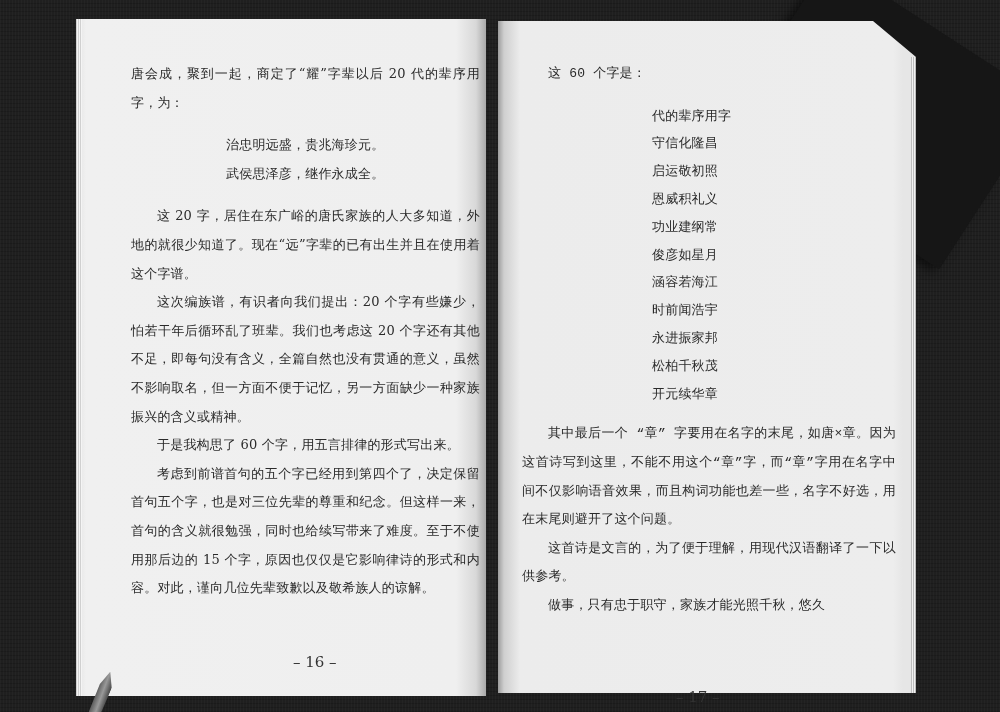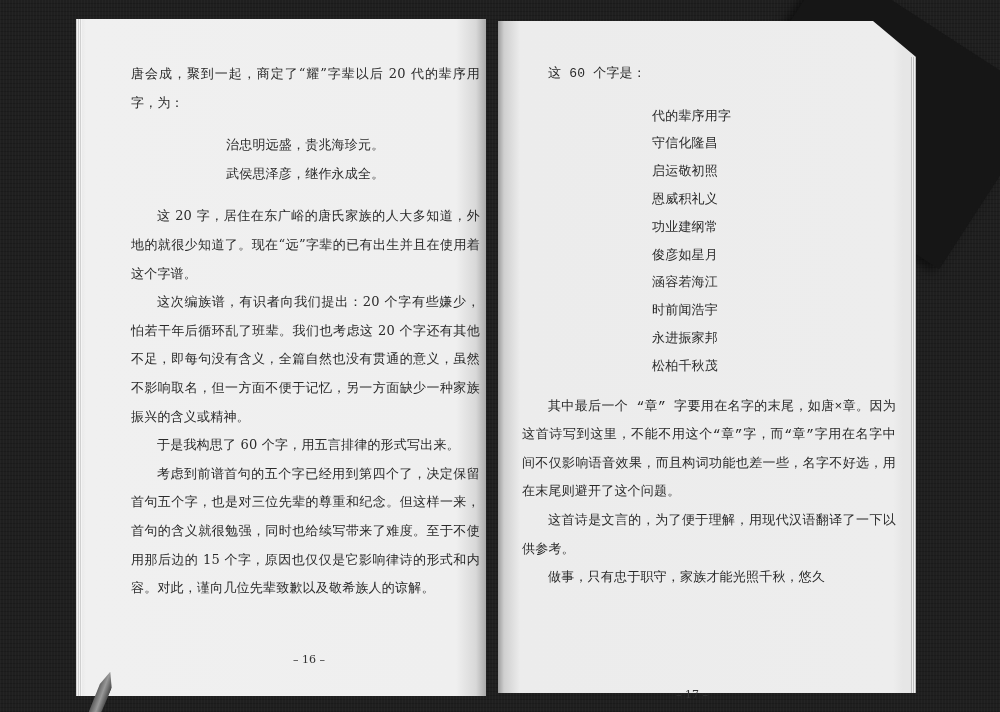--- a/index.html
+++ b/index.html
@@ -39,21 +39,21 @@
   }
   .text { position:absolute; font-size:13px; line-height:28.6px; letter-spacing:0.2px; }
   .text p { margin:0; text-align:justify; }
   .text p.indent { text-indent:2em; }
   .left-text { left:131px; top:60px; width:349px; }
   .right-text { left:522px; top:60px; width:374px;font-family:Liberation Mono, monospace; }
   .poem2 { padding-left:95px; }
   .poem60 { padding-left:130px; margin:14px 0 12px 0; }
   .poem60 div { line-height:27.8px; }
   .spacer { height:14px; }
-  .folio { position:absolute; font-size:11px; color:#333; }
+  .folio { position:absolute; font-size:15px; color:#333; }
   .folio-left { left:293px; top:653px; }
   .folio-right { left:676px; top:653px;margin-top:35px; }
   .pencil {
     position:absolute; left:93px; top:670px; width:14px; height:60px;
     background: linear-gradient(90deg,#555,#999 50%,#444);
     clip-path: polygon(50% 0, 100% 25%, 80% 100%, 0 100%, 10% 25%);
     transform: rotate(20deg);
   }
 </style>
 </head>
@@ -85,20 +85,21 @@
     <div>代的辈序用字</div>
     <div>守信化隆昌</div>
     <div>启运敬初照</div>
     <div>恩威积礼义</div>
     <div>功业建纲常</div>
     <div>俊彦如星月</div>
     <div>涵容若海江</div>
     <div>时前闻浩宇</div>
     <div>永进振家邦</div>
     <div>松柏千秋茂</div>
+    <div>开元续华章</div>
   </div>
   <p class="indent">其中最后一个 “章” 字要用在名字的末尾，如唐×章。因为这首诗写到这里，不能不用这个“章”字，而“章”字用在名字中间不仅影响语音效果，而且构词功能也差一些，名字不好选，用在末尾则避开了这个问题。</p>
   <p class="indent">这首诗是文言的，为了便于理解，用现代汉语翻译了一下以供参考。</p>
   <p class="indent">做事，只有忠于职守，家族才能光照千秋，悠久</p>
 </div>
 <div class="folio folio-right">– 17 –</div>
 
 <div class="pencil"></div>
 
 </body></html>

